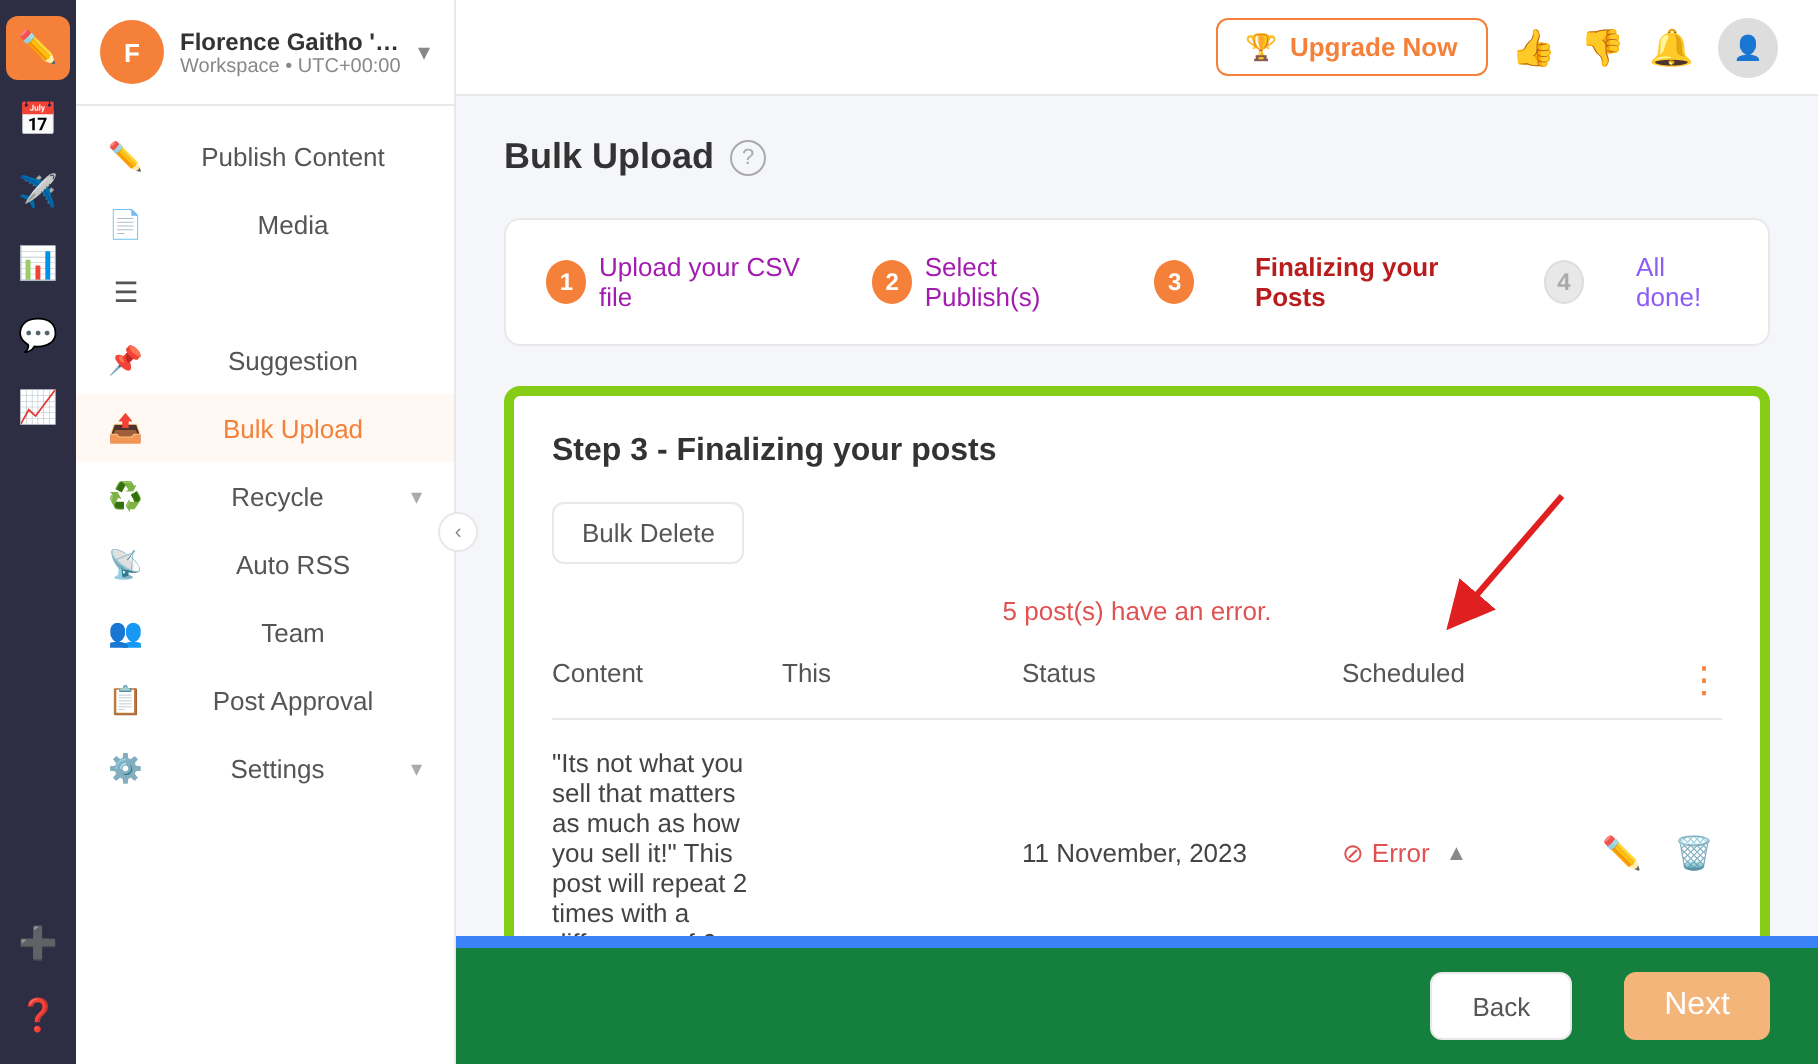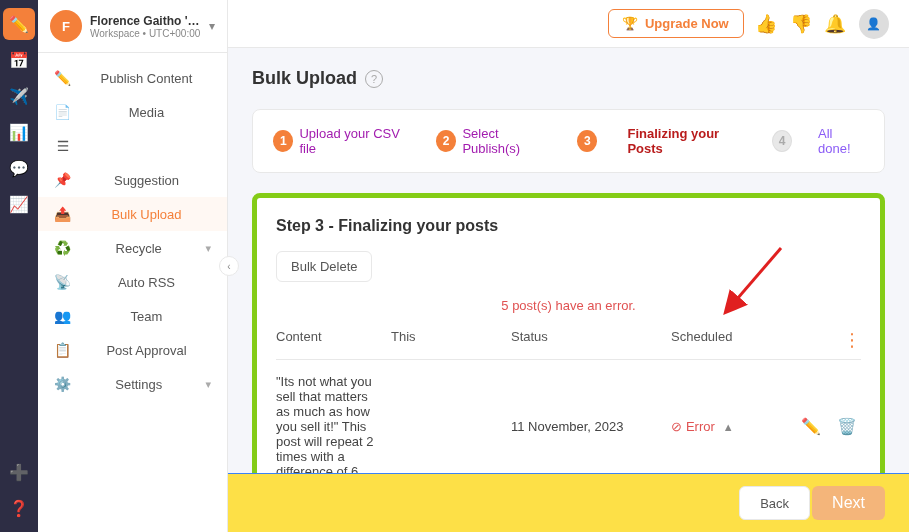--- a/index.html
+++ b/index.html
@@ -305,26 +305,26 @@
       align-items: center;
     }
     .col-options-icon {
       color: #f4803a;
       font-size: 18px;
       cursor: pointer;
     }
 
     
     .bottom-bar {
-      background: #fde047;
-      border-top: 1px solid #3b82f6;
+      background: #15803d;
+      border-top: 6px solid #3b82f6;
       padding: 12px 24px;
       display: flex;
       justify-content: flex-end;
-      gap: 2px;
+      gap: 26px;
       flex-shrink: 0;
     }
     .back-btn {
       background: white;
       border: 1.5px solid #e8e8e8;
       color: #555;
       padding: 8px 20px;
       border-radius: 6px;
       font-size: 13px;
       cursor: pointer;

